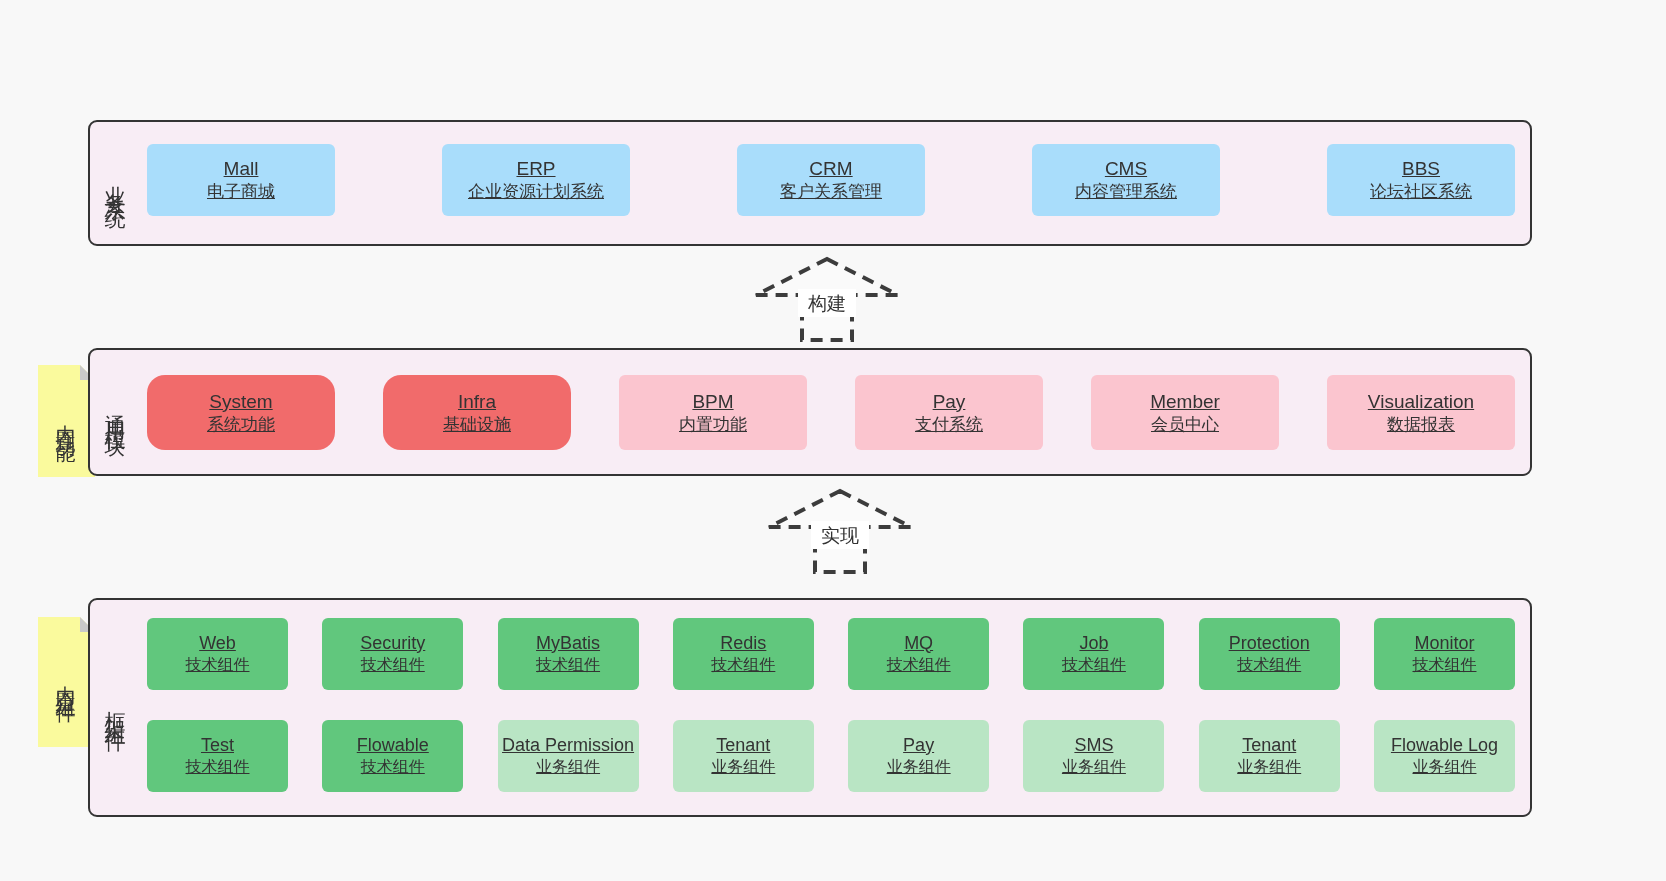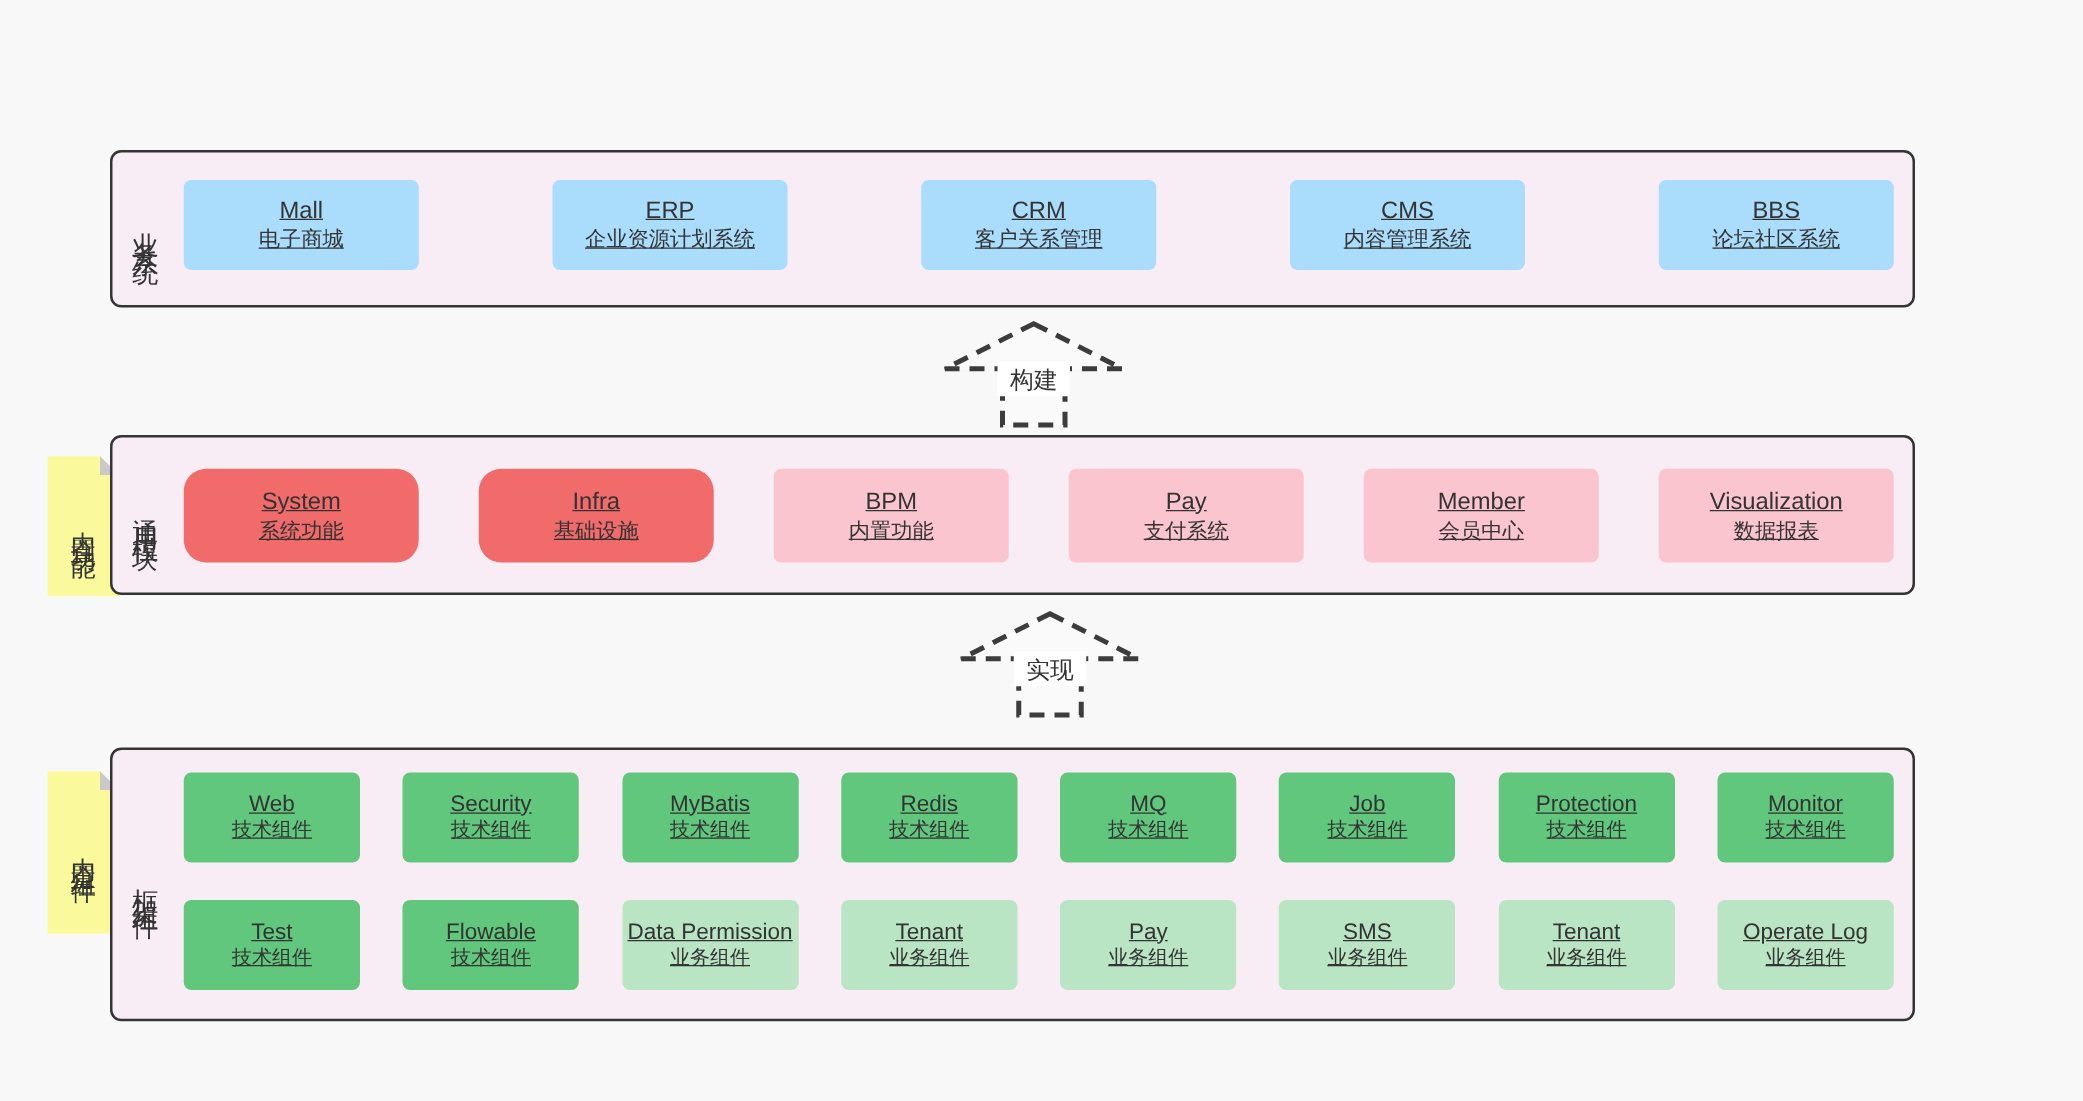--- a/index.html
+++ b/index.html
@@ -245,19 +245,19 @@
       </div>
       <div class="box lightgreen w140">
         <div class="box-name">SMS</div>
         <div class="box-desc">业务组件</div>
       </div>
       <div class="box lightgreen w140">
         <div class="box-name">Tenant</div>
         <div class="box-desc">业务组件</div>
       </div>
       <div class="box lightgreen w140">
-        <div class="box-name">Operate Log</div>
+        <div class="box-name">Flowable Log</div>
         <div class="box-desc">业务组件</div>
       </div>
     </div>
   </div>
 
 </div>
 
 </body></html>

